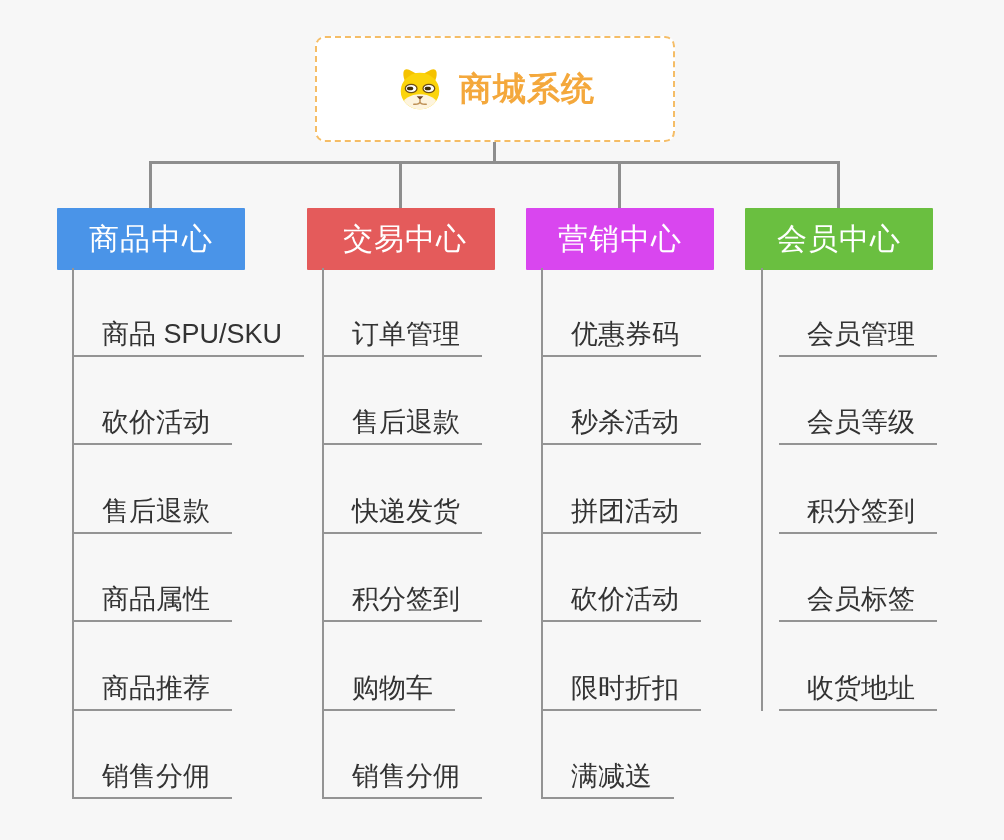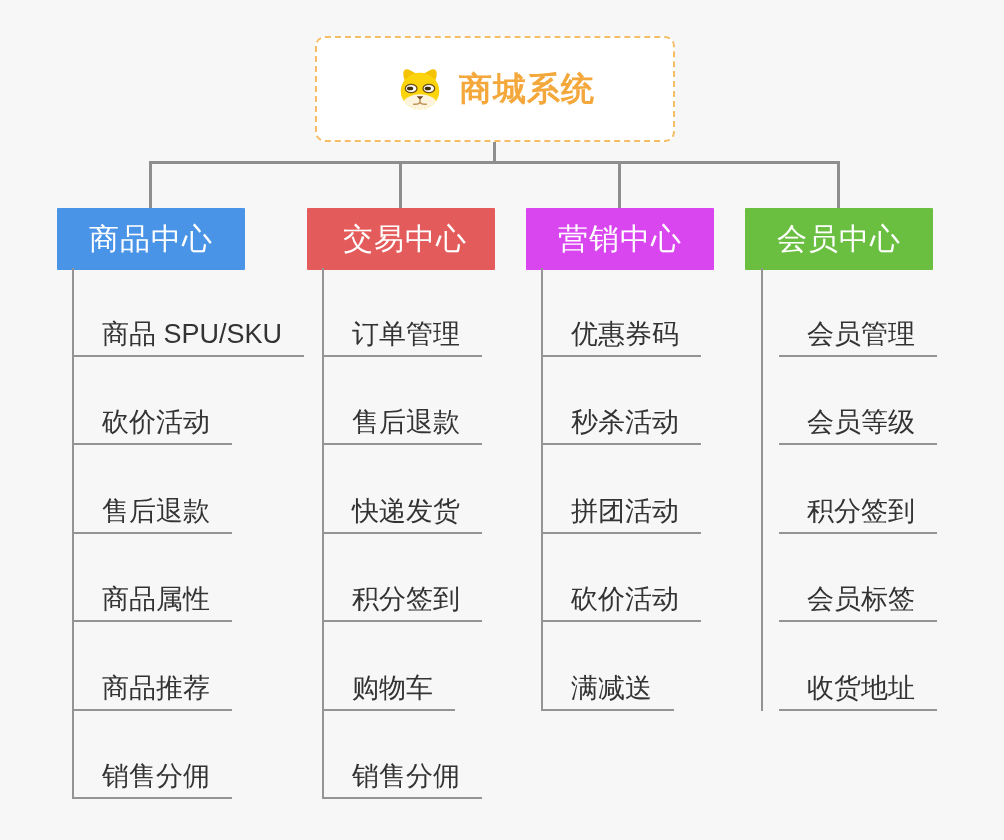--- a/index.html
+++ b/index.html
@@ -177,20 +177,23 @@
   <div class="leaf-item">
       <span>秒杀活动</span>
     </div>
   <div class="leaf-item">
       <span>拼团活动</span>
     </div>
   <div class="leaf-item">
       <span>砍价活动</span>
     </div>
   <div class="leaf-item">
+      <span>限时折扣</span>
+    </div>
+  <div class="leaf-item">
       <span>满减送</span>
     </div>
 </div>
 
 <div class="branch-column c4">
   <div class="leaf-item">
       <span>会员管理</span>
     </div>
   <div class="leaf-item">
       <span>会员等级</span>

